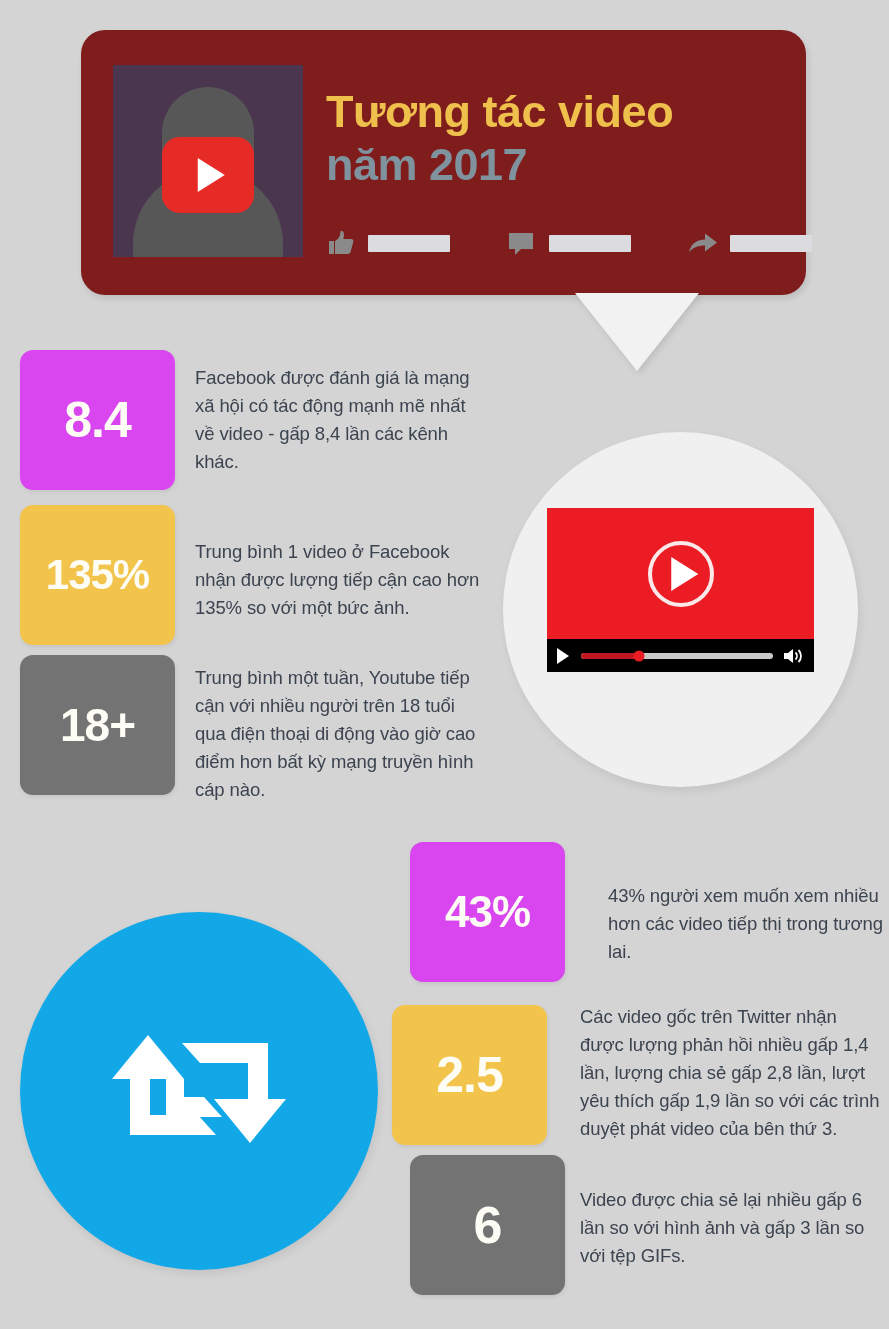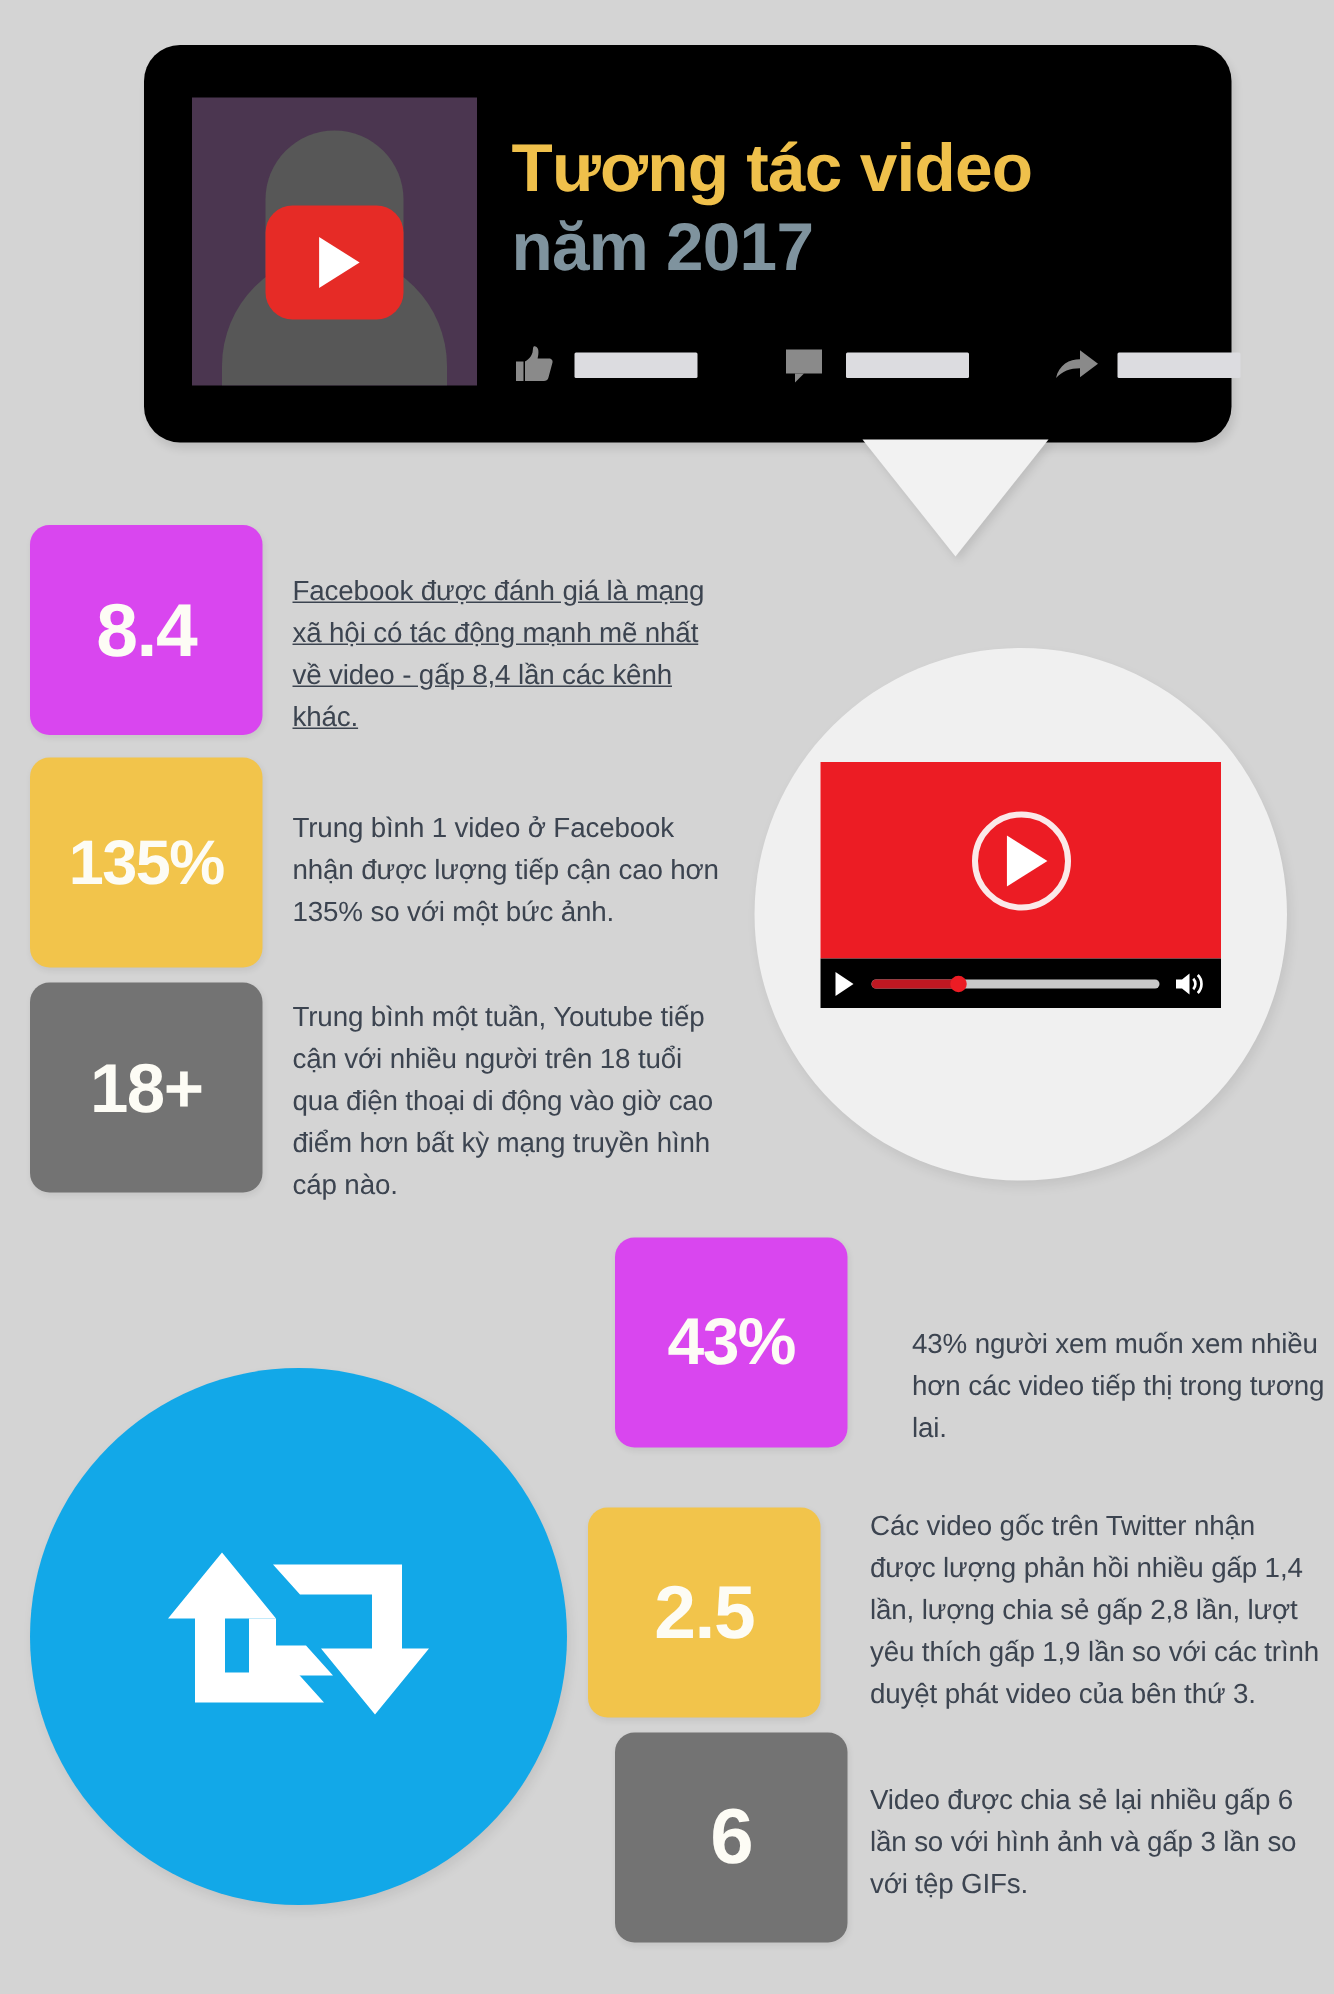--- a/index.html
+++ b/index.html
@@ -6,23 +6,23 @@
   html,body { background:#d4d4d4; }
   body {
     width:889px; height:1329px;
     position:relative; overflow:hidden;
     font-family:"Liberation Sans", sans-serif;
     background:#d4d4d4;
   }
 
   
   #header-card {
-    position:absolute; left:96px; top:30px;
+    position:absolute; left:81px; top:30px;
     width:725px; height:265px;
-    background:#000000; border-radius:24px;
+    background:#7f1d1d; border-radius:24px;
     box-shadow:2px 4px 6px rgba(0,0,0,0.10);
   }
   #bubble-tail {
     position:absolute; left:575px; top:293px;
     width:0; height:0;
     border-left:62px solid transparent;
     border-right:62px solid transparent;
     border-top:78px solid #f2f2f2;
     filter:drop-shadow(2px 3px 3px rgba(0,0,0,0.10));
   }
@@ -208,21 +208,21 @@
       </span>
       <span class="act-bar"></span>
     </div>
   </div>
 </div>
 <div id="bubble-tail"></div>
 
 <div class="stat-block c-orange" style="left:20px; top:350px;">
   <span class="stat-num" style="font-size:50px;">8.4</span>
 </div>
-<div class="stat-text" style="left:195px; top:380px; width:290px;text-decoration:underline;">Facebook được đánh giá là mạng xã hội có tác động mạnh mẽ nhất về video - gấp 8,4 lần các kênh khác.</div>
+<div class="stat-text" style="left:195px; top:364px; width:290px;">Facebook được đánh giá là mạng xã hội có tác động mạnh mẽ nhất về video - gấp 8,4 lần các kênh khác.</div>
 
 <div class="stat-block c-yellow" style="left:20px; top:505px;">
   <span class="stat-num" style="font-size:42px;">135%</span>
 </div>
 <div class="stat-text" style="left:195px; top:538px; width:290px;">Trung bình 1 video ở Facebook nhận được lượng tiếp cận cao hơn 135% so với một bức ảnh.</div>
 
 <div class="stat-block c-slate" style="left:20px; top:655px;">
   <span class="stat-num" style="font-size:46px;">18+</span>
 </div>
 <div class="stat-text" style="left:195px; top:664px; width:290px;">Trung bình một tuần, Youtube tiếp cận với nhiều người trên 18 tuổi qua điện thoại di động vào giờ cao điểm hơn bất kỳ mạng truyền hình cáp nào.</div>
@@ -253,21 +253,21 @@
   <span>
     <svg width="190" height="120" viewBox="0 0 190 120">
       <path d="M44 8 L78 48 H60 V92 H112 L90 70 H80 V48 H60 V48 H78" fill="none"></path>
       <path d="M44 6 L80 50 H62 V88 H118 L100 68 H80 V50 H80 Z" fill="#ffffff"></path>
       <path d="M44 6 L8 50 H26 V106 H112 L94 86 H46 V50 H80 Z" fill="#ffffff"></path>
       <path d="M146 114 L182 70 H164 V14 H78 L96 34 H144 V70 H110 Z" fill="#ffffff"></path>
     </svg>
   </span>
 </div>
 
-<div class="stat-block c-orange" style="left:410px; top:825px;">
+<div class="stat-block c-orange" style="left:410px; top:842px;">
   <span class="stat-num" style="font-size:44px;">43%</span>
 </div>
 <div class="stat-text" style="left:608px; top:882px; width:295px;">43% người xem muốn xem nhiều hơn các video tiếp thị trong tương lai.</div>
 
 <div class="stat-block c-yellow" style="left:392px; top:1005px;">
   <span class="stat-num" style="font-size:50px;">2.5</span>
 </div>
 <div class="stat-text" style="left:580px; top:1003px; width:305px;">Các video gốc trên Twitter nhận được lượng phản hồi nhiều gấp 1,4 lần, lượng chia sẻ gấp 2,8 lần, lượt yêu thích gấp 1,9 lần so với các trình duyệt phát video của bên thứ 3.</div>
 
 <div class="stat-block c-slate" style="left:410px; top:1155px;">

